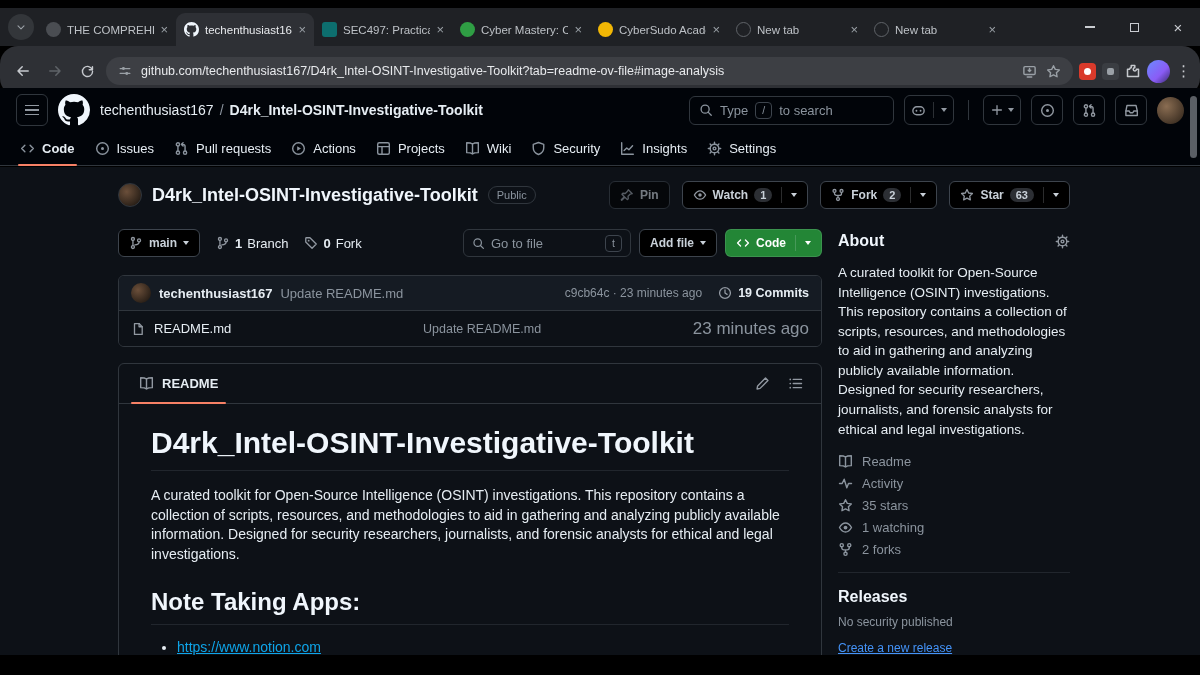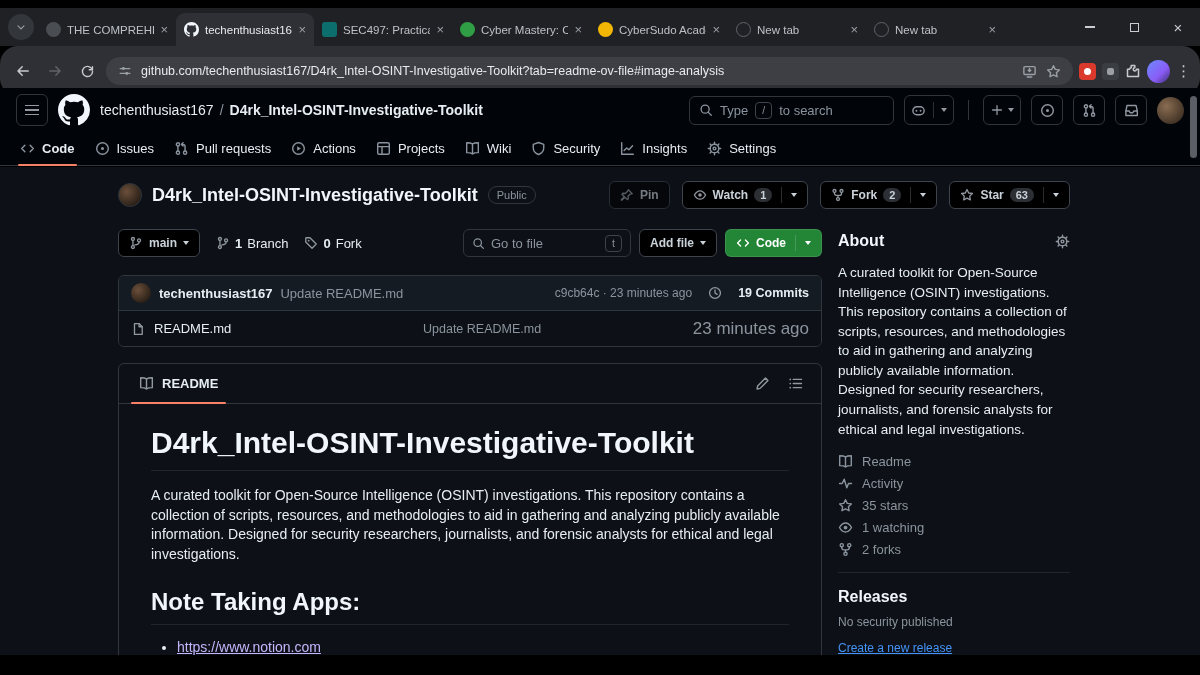--- a/index.html
+++ b/index.html
@@ -127,21 +127,21 @@
 
   .commit-box { margin-top:18px; border:1px solid #30363d; border-radius:6px; overflow:hidden; }
   .commit-bar { height:35px; background:#151b23; border-bottom:1px solid #30363d; display:flex;
                 align-items:center; padding:0 12px; gap:8px; font-size:13px; }
   .commit-avatar { width:20px; height:20px; border-radius:50%; flex:none;
                    background:radial-gradient(circle at 35% 35%, #6b4f3a, #14100c); }
   .commit-author { font-weight:600; color:#e6edf3; }
   .commit-msg { color:#8b949e; }
   .commit-right { margin-left:auto; display:flex; align-items:center; gap:16px; }
   .commit-meta { color:#8b949e; font-size:12px; }
-  .commit-count { display:flex; align-items:center; gap:16px; color:#e6edf3; font-size:12.5px; font-weight:600; }
+  .commit-count { display:flex; align-items:center; gap:6px; color:#e6edf3; font-size:12.5px; font-weight:600; }
   .commit-count .bico { color:#9198a1; }
   .file-row { height:35px; display:flex; align-items:center; padding:0 12px; font-size:13px; background:#0d1117; }
   .file-name-col { width:292px; display:flex; align-items:center; gap:9px; }
   .file-ico { color:#9198a1; }
   .file-name { color:#e6edf3; }
   .file-msg { flex:1; color:#8b949e; font-size:12.5px; }
   .file-time { color:#8b949e; font-size:17px; }
 
   .readme-panel { margin-top:16px; border:1px solid #30363d; border-radius:6px; height:560px; }
   .readme-tabs { height:40px; border-bottom:1px solid #30363d; display:flex; align-items:center; padding:0 8px; }
@@ -151,21 +151,21 @@
   .readme-tab::after { content:""; position:absolute; left:4px; right:4px; bottom:-1px; height:2px;
                        border-radius:2px; background:#f78166; }
   .readme-actions { margin-left:auto; display:flex; align-items:center; gap:18px; padding-right:10px; color:#9198a1; }
   .readme-body { padding:22px 32px 0; }
   .md-h1 { font-size:30px; font-weight:700; color:#f0f6fc; padding-bottom:10px; border-bottom:1px solid #21262d; }
   .md-p { margin-top:15px; font-size:14px; line-height:1.4; color:#e6edf3; }
   .md-h2 { margin-top:24px; font-size:24px; font-weight:700; color:#f0f6fc; padding-bottom:8px;
            border-bottom:1px solid #21262d; }
   .md-ul { margin:14px 0 0 26px; }
   .md-ul li { margin-bottom:12px; font-size:14px; color:#e6edf3; }
-  .md-ul a { color:#c4b5fd; text-decoration:underline; }
+  .md-ul a { color:#0ea5e9; text-decoration:underline; }
 
   
   .about-head { display:flex; align-items:center; justify-content:space-between; margin-top:3px; }
   .about-title { font-size:16px; font-weight:700; color:#f0f6fc; }
   .gear-btn { color:#9198a1; }
   .about-desc { margin-top:13px; font-size:13.5px; line-height:1.45; color:#e6edf3; }
   .meta-list { margin-top:15px; display:flex; flex-direction:column; gap:7px; }
   .meta-item { display:flex; align-items:center; gap:9px; color:#8b949e; font-size:13px; }
   .side-divider { border-top:1px solid #21262d; margin-top:15px; }
   .releases-title { margin-top:15px; font-size:16px; font-weight:700; color:#f0f6fc; }

